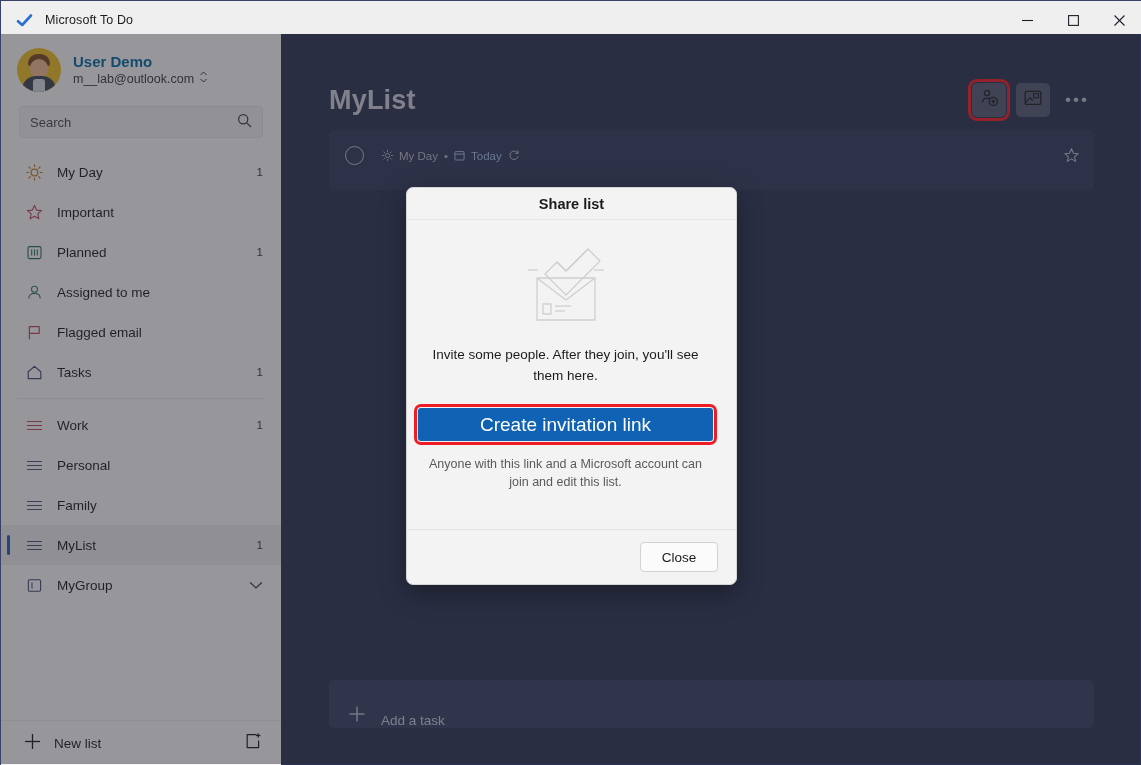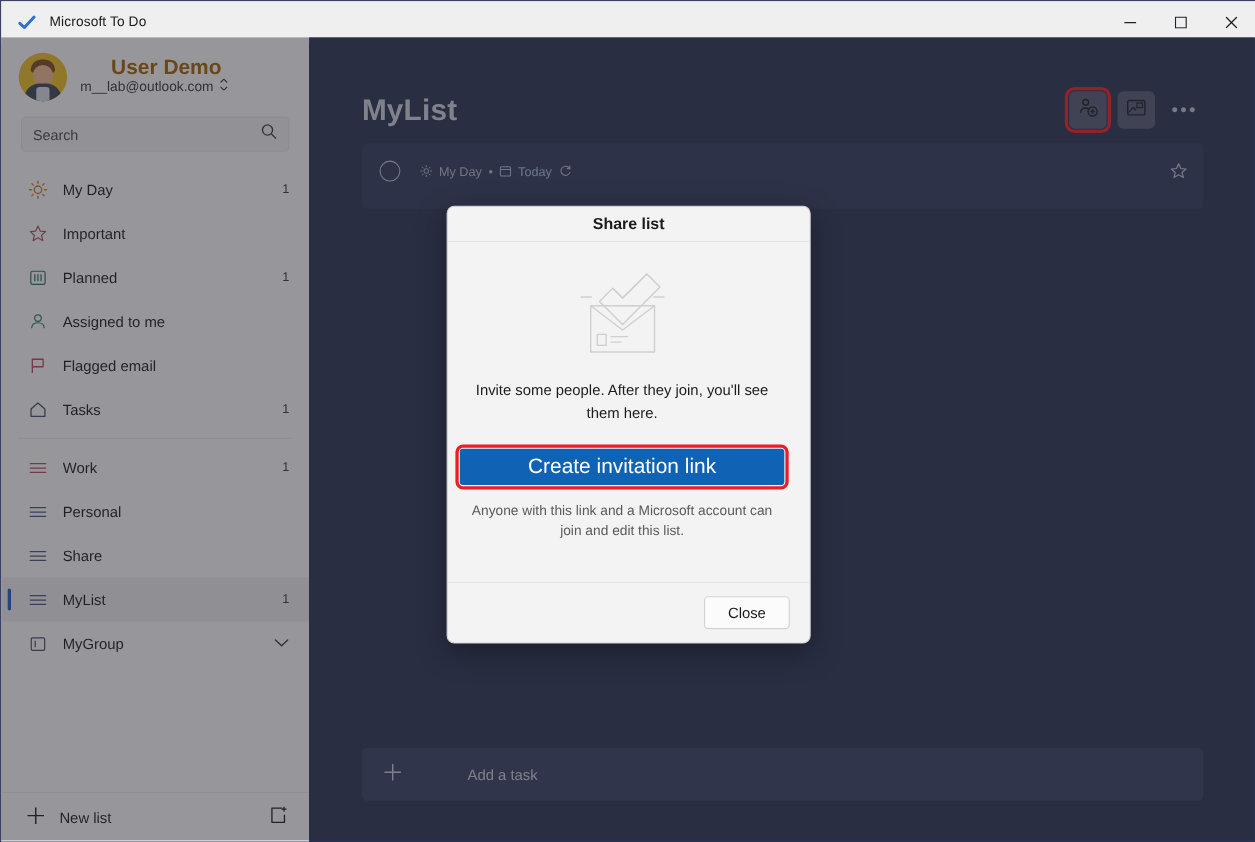--- a/index.html
+++ b/index.html
@@ -51,21 +51,21 @@
     width: 44px; height: 44px; border-radius: 50%;
     background: #e8b923; position: relative; overflow: hidden;
     flex: none;
   }
   .av-hair { position: absolute; left: 11px; top: 6px; width: 22px; height: 12px; background: #7a4a24; border-radius: 11px 11px 3px 3px; }
   .av-face { position: absolute; left: 13px; top: 11px; width: 18px; height: 19px; background: #e8b58a; border-radius: 9px 9px 8px 8px; }
   .av-body { position: absolute; left: 5px; top: 28px; width: 34px; height: 18px; background: #3d4654; border-radius: 14px 14px 0 0; }
   .av-neck { position: absolute; left: 17px; top: 26px; width: 10px; height: 8px; background: #e8b58a; }
   .av-shirt { position: absolute; left: 16px; top: 31px; width: 12px; height: 15px; background: #cfd6de; border-radius: 3px; }
   .acct-text { min-width: 0; }
-  .acct-name { font-size: 19px; font-weight: bold; color: #a16207; line-height: 18px; margin-left: 28px; }
+  .acct-name { font-size: 15px; font-weight: bold; color: #0369a1; line-height: 18px; }
   .acct-mail { font-size: 12.5px; color: #3a3a3a; line-height: 17px; display: flex; align-items: center; gap: 5px; }
 
   .searchbox {
     margin: 4px 18px 10px 18px; height: 32px;
     background: #e9e9e9; border: 1px solid #dfdfdf; border-radius: 4px;
     display: flex; align-items: center; padding: 0 10px;
   }
   .searchbox input {
     flex: 1; border: none; outline: none; background: transparent;
     font-family: "Liberation Sans", sans-serif; font-size: 13px; color: #6d28d9;
@@ -132,21 +132,21 @@
   .task-body { margin-left: 18px; }
   .task-title { font-size: 14px; color: #e2e4ea; line-height: 19px; }
   .task-meta { display: flex; align-items: center; gap: 6px; margin-top: 5px; font-size: 11.5px; color: #b2b5c2; }
   .task-meta .due { color: #9fb8de; }
   .task-star { margin-left: auto; color: #b9bcc8; margin-top: 3px; }
 
   .addtask {
     position: absolute; left: 48px; bottom: 38px;
     width: 765px; height: 48px;
     background: #3a4163; border-radius: 5px;
-    display: flex; align-items: center; padding-left: 18px; gap: 44px;
+    display: flex; align-items: flex-end; padding-left: 18px;
   }
   .addtask .label { margin-left: 14px; font-size: 13.5px; color: #c4c7d2; }
 
   
   .overlay {
     position: absolute; inset: 33px 0 0 0;
     background: rgba(40,40,48,0.45);
   }
   .dialog {
     position: absolute; left: 405px; top: 186px;
@@ -366,21 +366,21 @@
       <div class="nav-item">
         <span class="ico">
           <svg width="17" height="13" viewBox="0 0 17 13">
               <g stroke="#46507e" stroke-width="1.2" stroke-linecap="round">
                 <line x1="1.5" y1="2.5" x2="15.5" y2="2.5"></line>
                 <line x1="1.5" y1="6.5" x2="15.5" y2="6.5"></line>
                 <line x1="1.5" y1="10.5" x2="15.5" y2="10.5"></line>
               </g>
             </svg>
         </span>
-        <span class="label">Share</span>
+        <span class="label">Family</span>
         <span class="count"></span>
       </div>
 
       <div class="nav-item selected">
         <span class="ico">
           <svg width="17" height="13" viewBox="0 0 17 13">
               <g stroke="#46507e" stroke-width="1.2" stroke-linecap="round">
                 <line x1="1.5" y1="2.5" x2="15.5" y2="2.5"></line>
                 <line x1="1.5" y1="6.5" x2="15.5" y2="6.5"></line>
                 <line x1="1.5" y1="10.5" x2="15.5" y2="10.5"></line>

